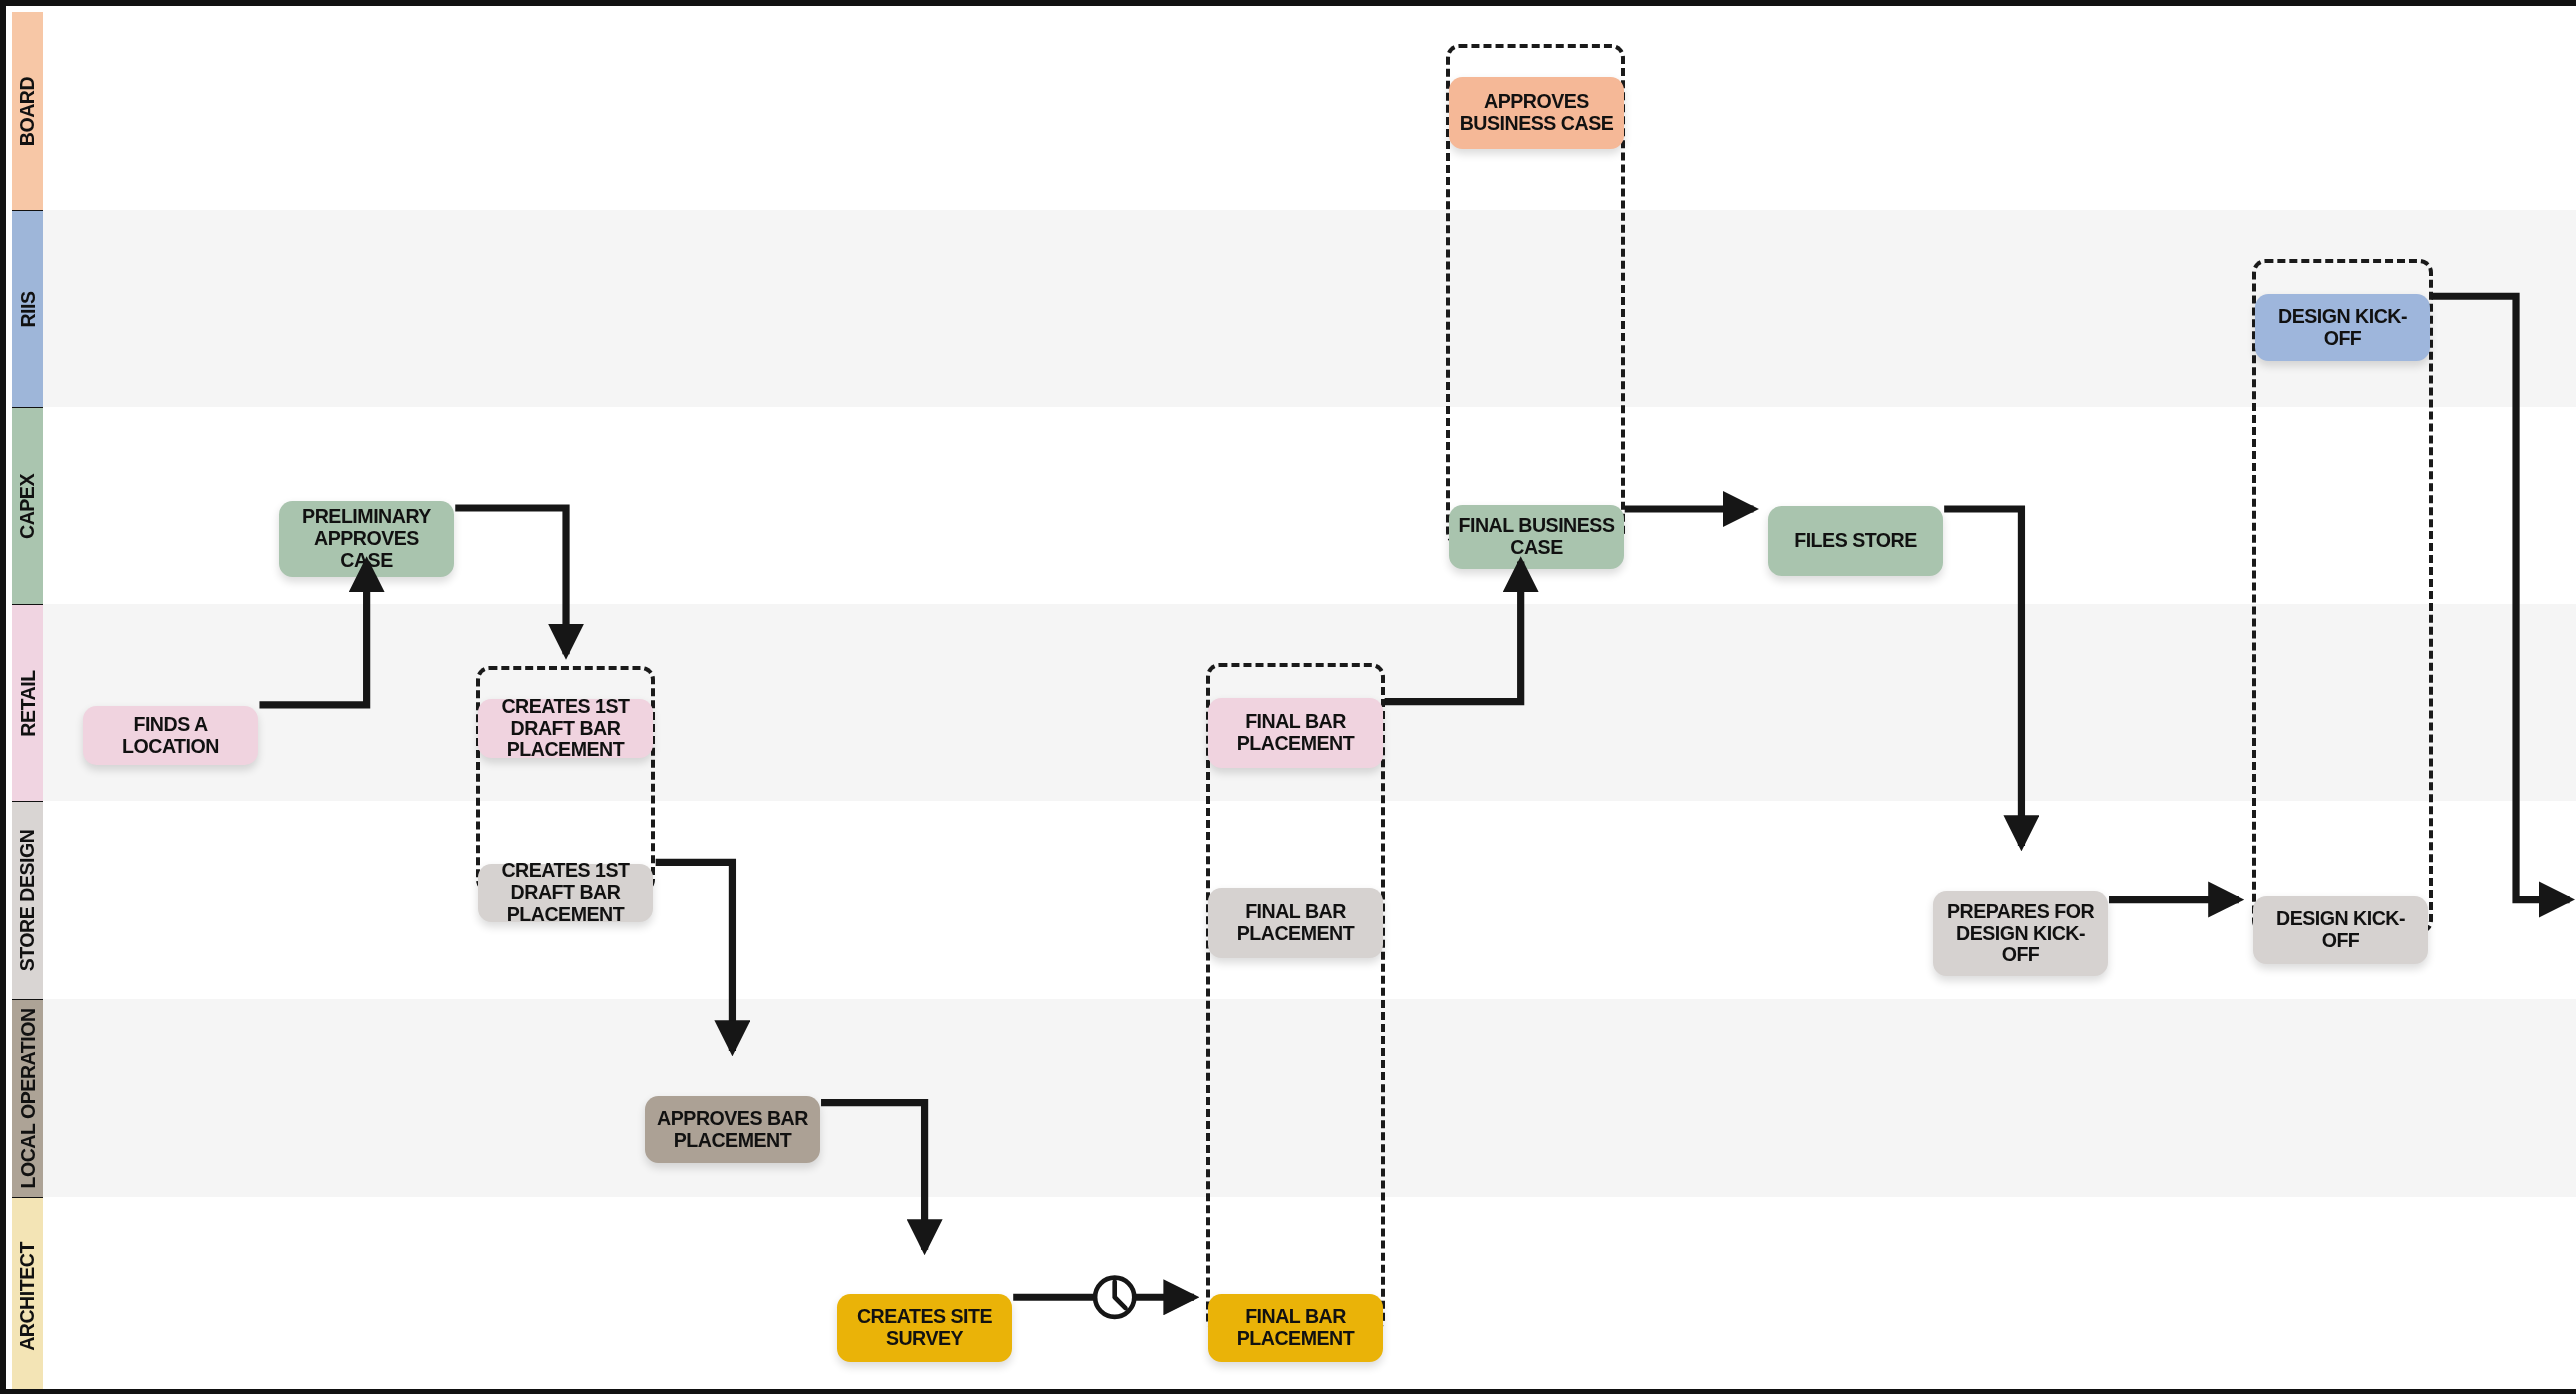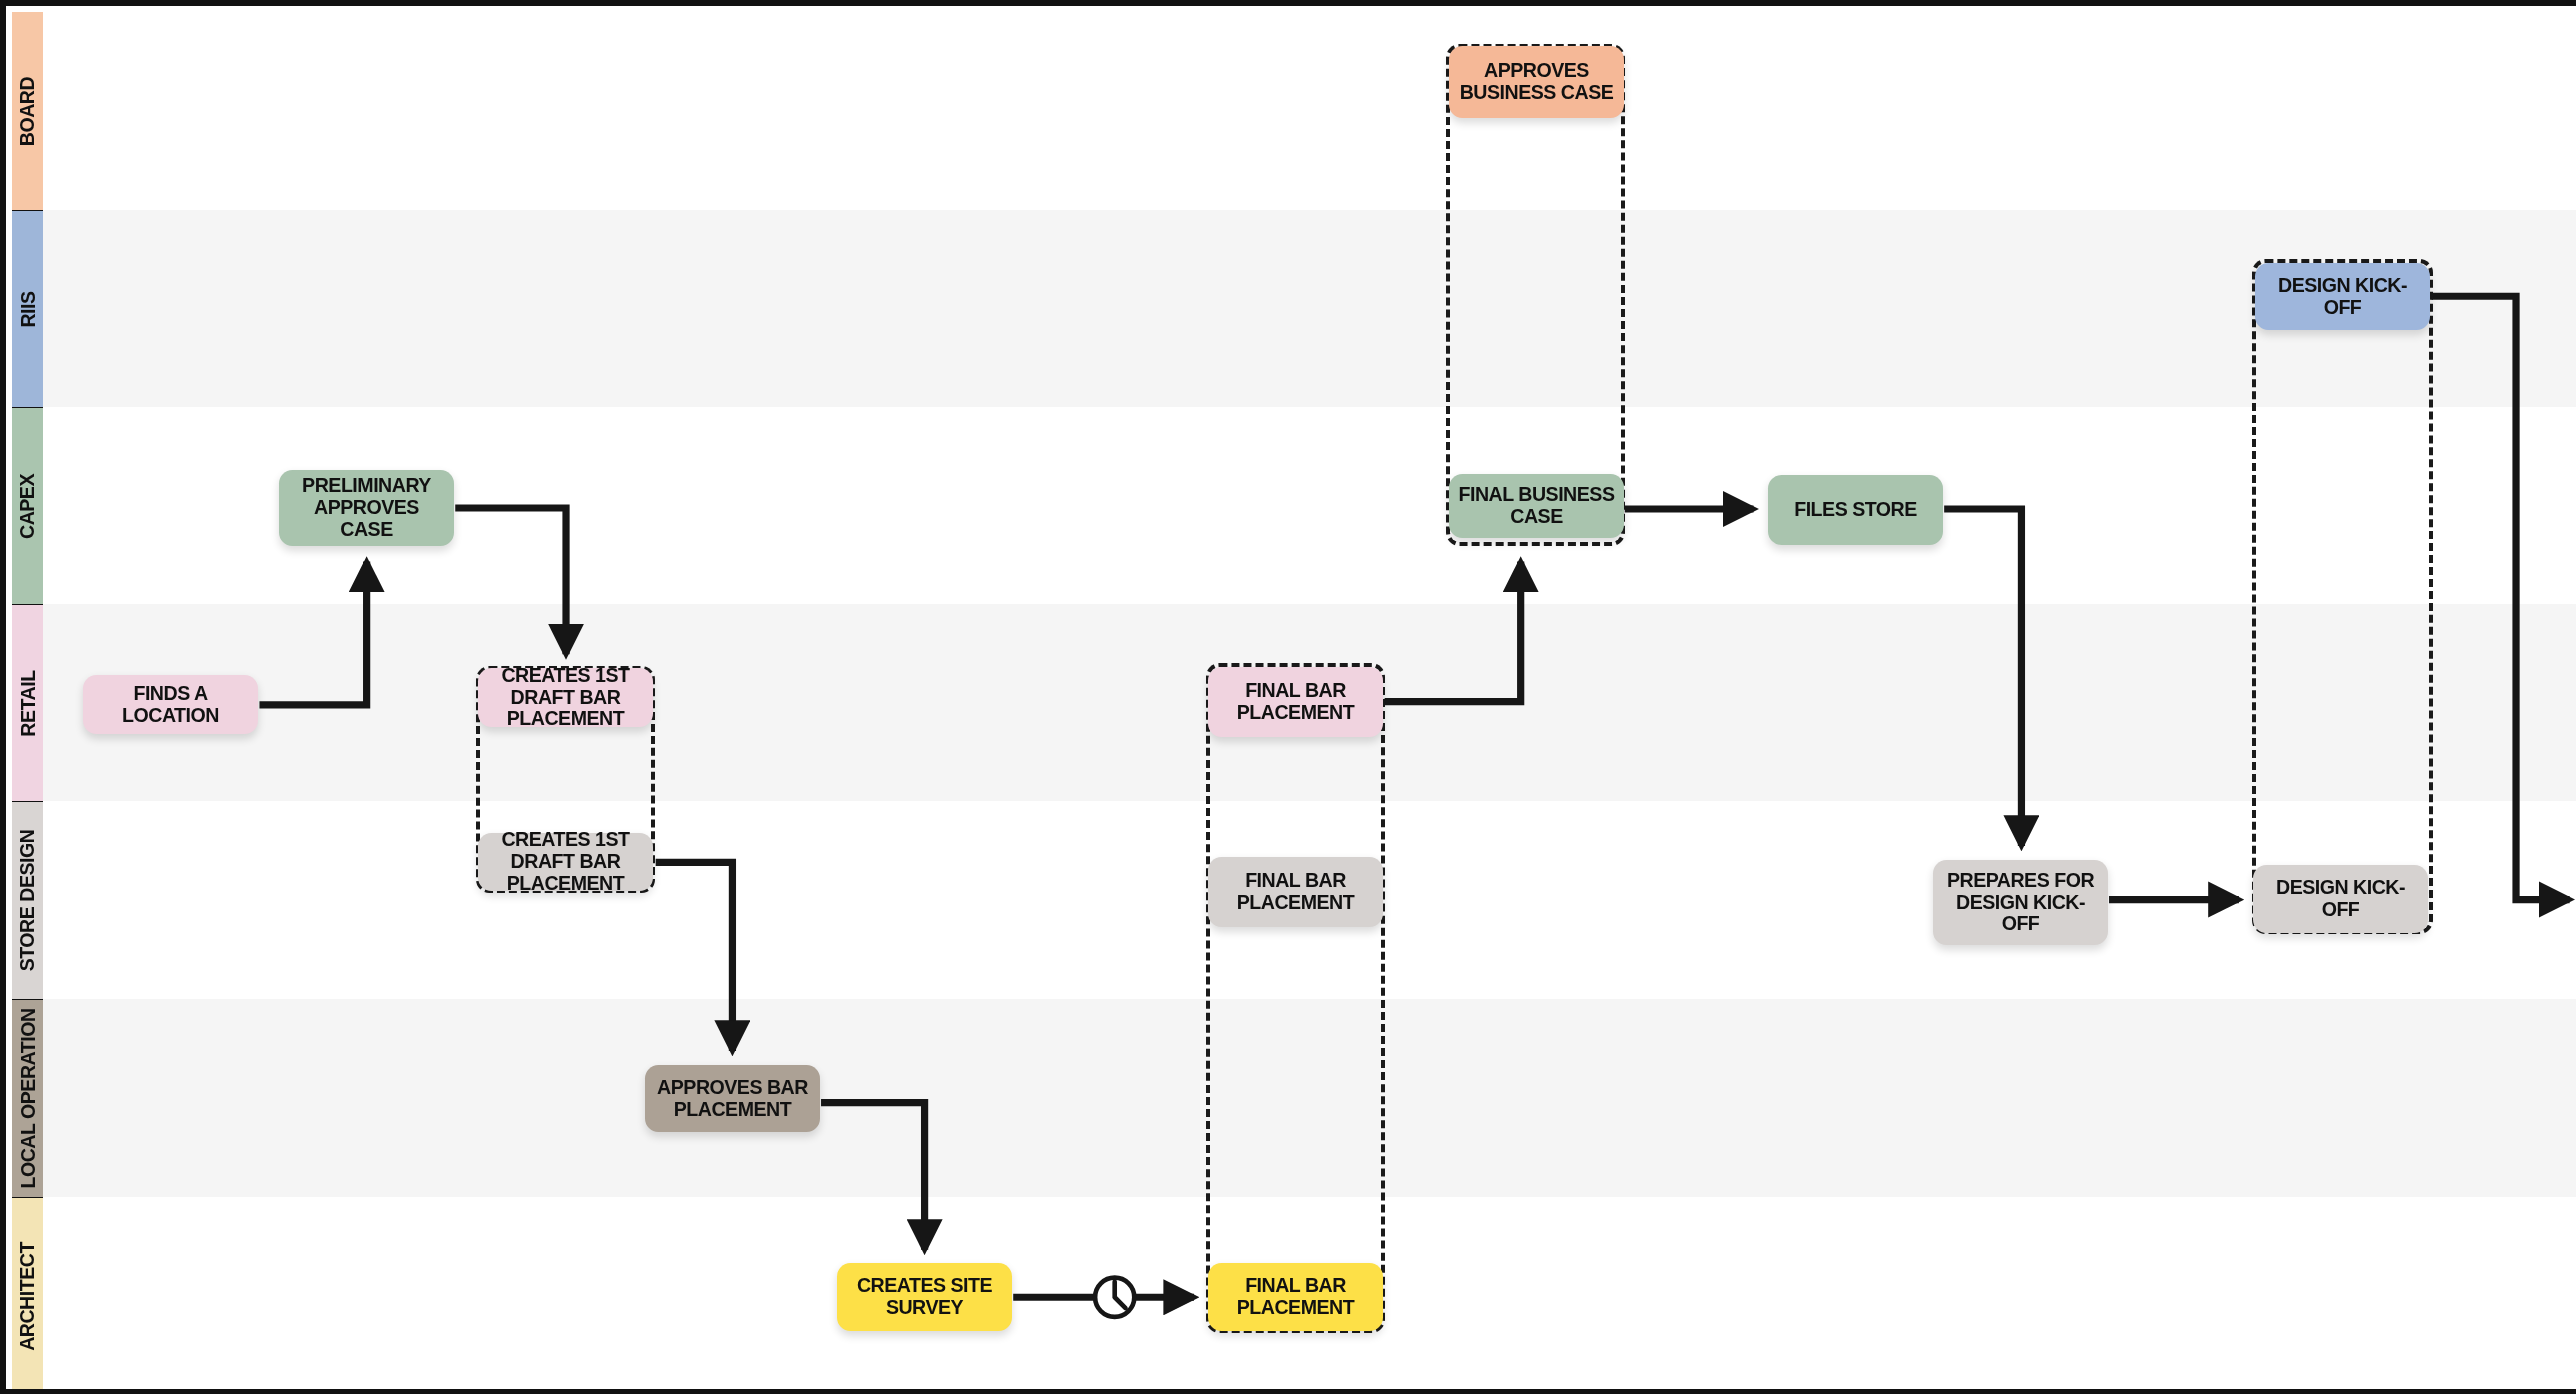--- a/index.html
+++ b/index.html
@@ -46,29 +46,30 @@
   }
   
   .box{
     position:absolute;z-index:2;
     border-radius:13.4px;
     display:flex;align-items:center;justify-content:center;
     text-align:center;color:#111;
     box-shadow:0 4.1px 8.2px rgba(0,0,0,0.14);
     box-sizing:border-box;
     padding:3.1px 7.2px;
+    margin-top:31px;
   }
   .box .t{
     font-weight:700;font-size:19.6px;line-height:1.12;letter-spacing:-0.5px;
   }
   .c-pink{background:#f0d3df;}
   .c-green{background:#a9c4ae;}
   .c-grey{background:#d6d2d0;}
   .c-taupe{background:#aca195;}
-  .c-yellow{background:#fde047;}
+  .c-yellow{background:#eab308;}
   .c-orange{background:#f5b897;}
   .c-blue{background:#9eb6dc;}
   svg.arrows{position:absolute;left:0;top:0;z-index:3;}
 </style>
 </head>
 <body>
 
 <div class="canvas">
 
   <div class="lane-stripe stripe-white" style="top:6.2px"></div>

